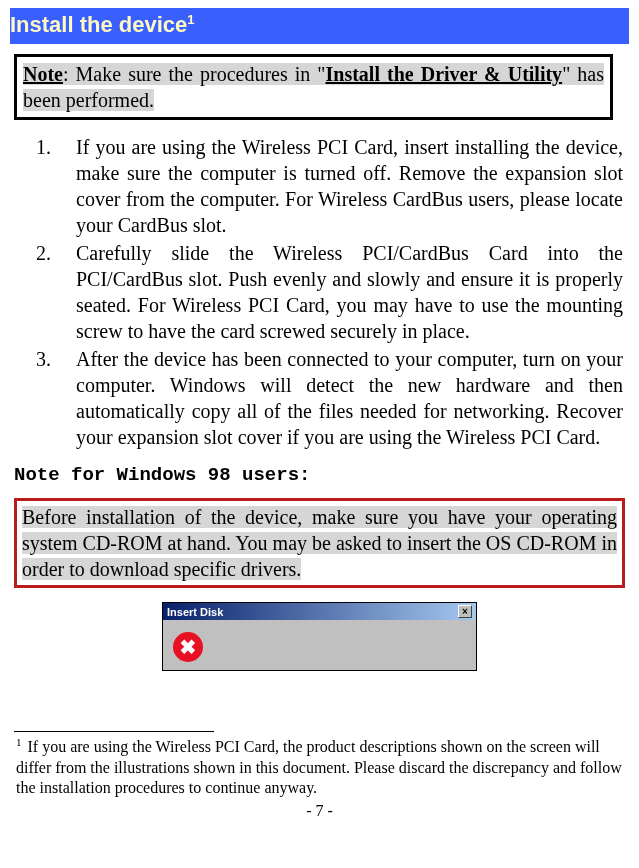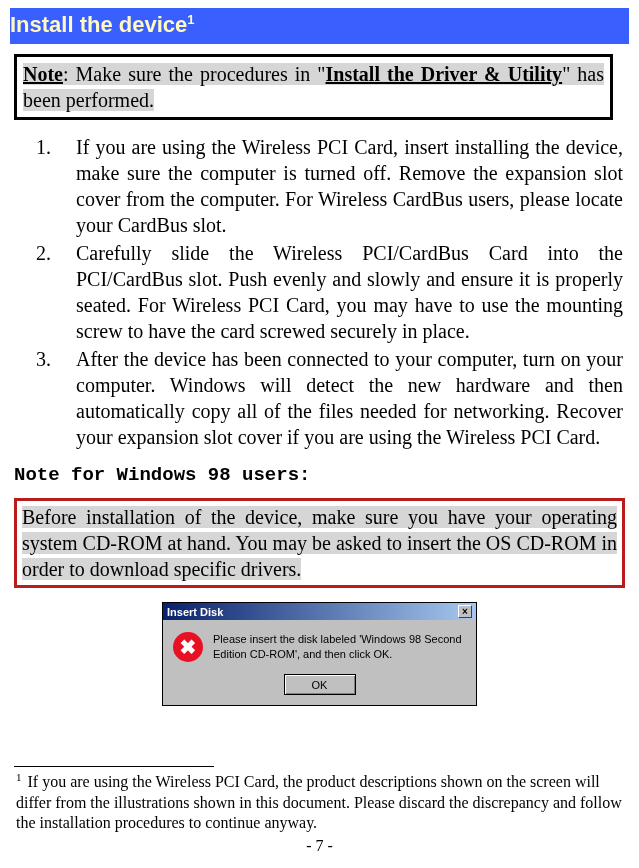--- a/index.html
+++ b/index.html
@@ -207,24 +207,20 @@
 <div class="dialog-wrap">
   <div class="win-dialog">
     <div class="win-title">
       <span>Insert Disk</span>
       <span class="win-close">×</span>
     </div>
     <div class="win-body">
       <div class="win-icon">
           <span>✖</span>
         </div>
-      <div class="win-text">Please insert the disk labeled 'Windows 98 Second Edition CD-ROM', and then click OK.</div>
-    </div>
-    <div class="win-btn-row">
-      <button class="win-btn">OK</button>
     </div>
   </div>
 </div>
 
 <hr class="footnote-sep">
 <div class="footnote">
   <span class="fn-num">1</span><span>If you are using the Wireless PCI Card, the product descriptions shown on the screen will differ from the illustrations shown in this document. Please discard the discrepancy and follow the installation procedures to continue anyway.</span>
 </div>
 
 <div class="page-num">- 7 -</div>

